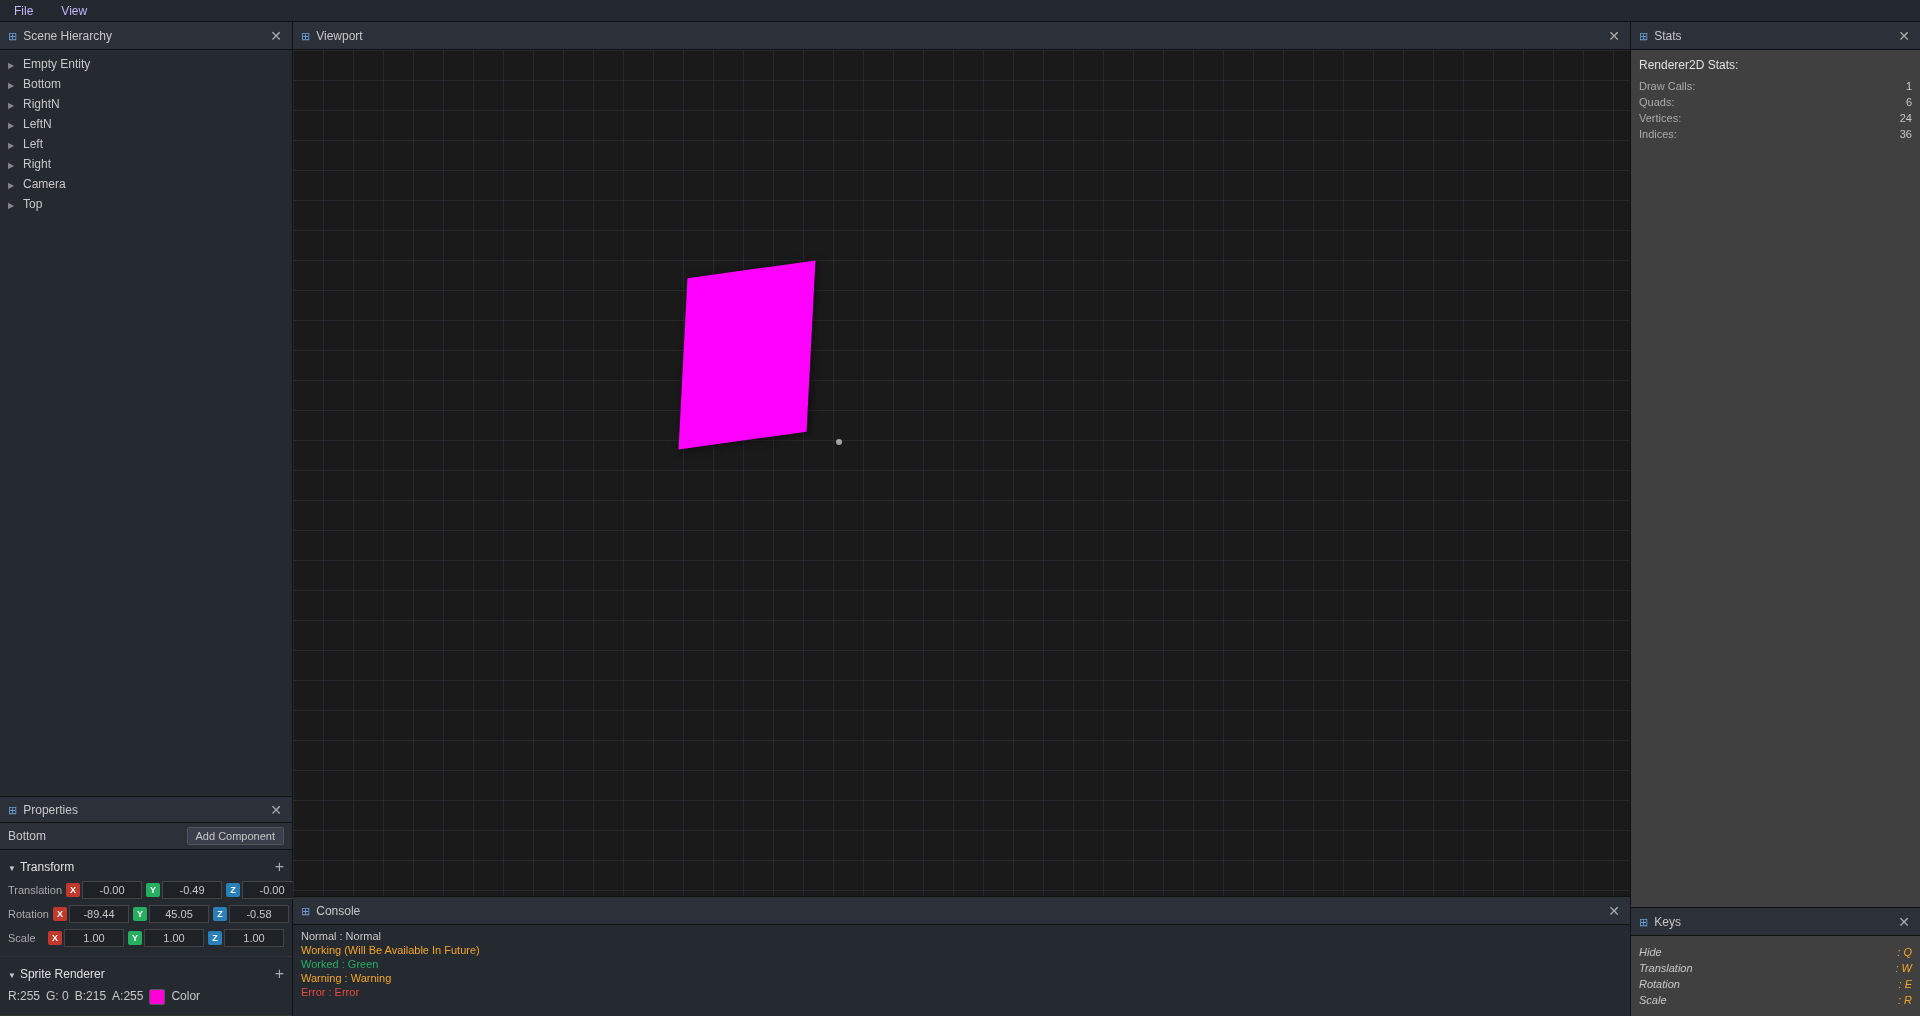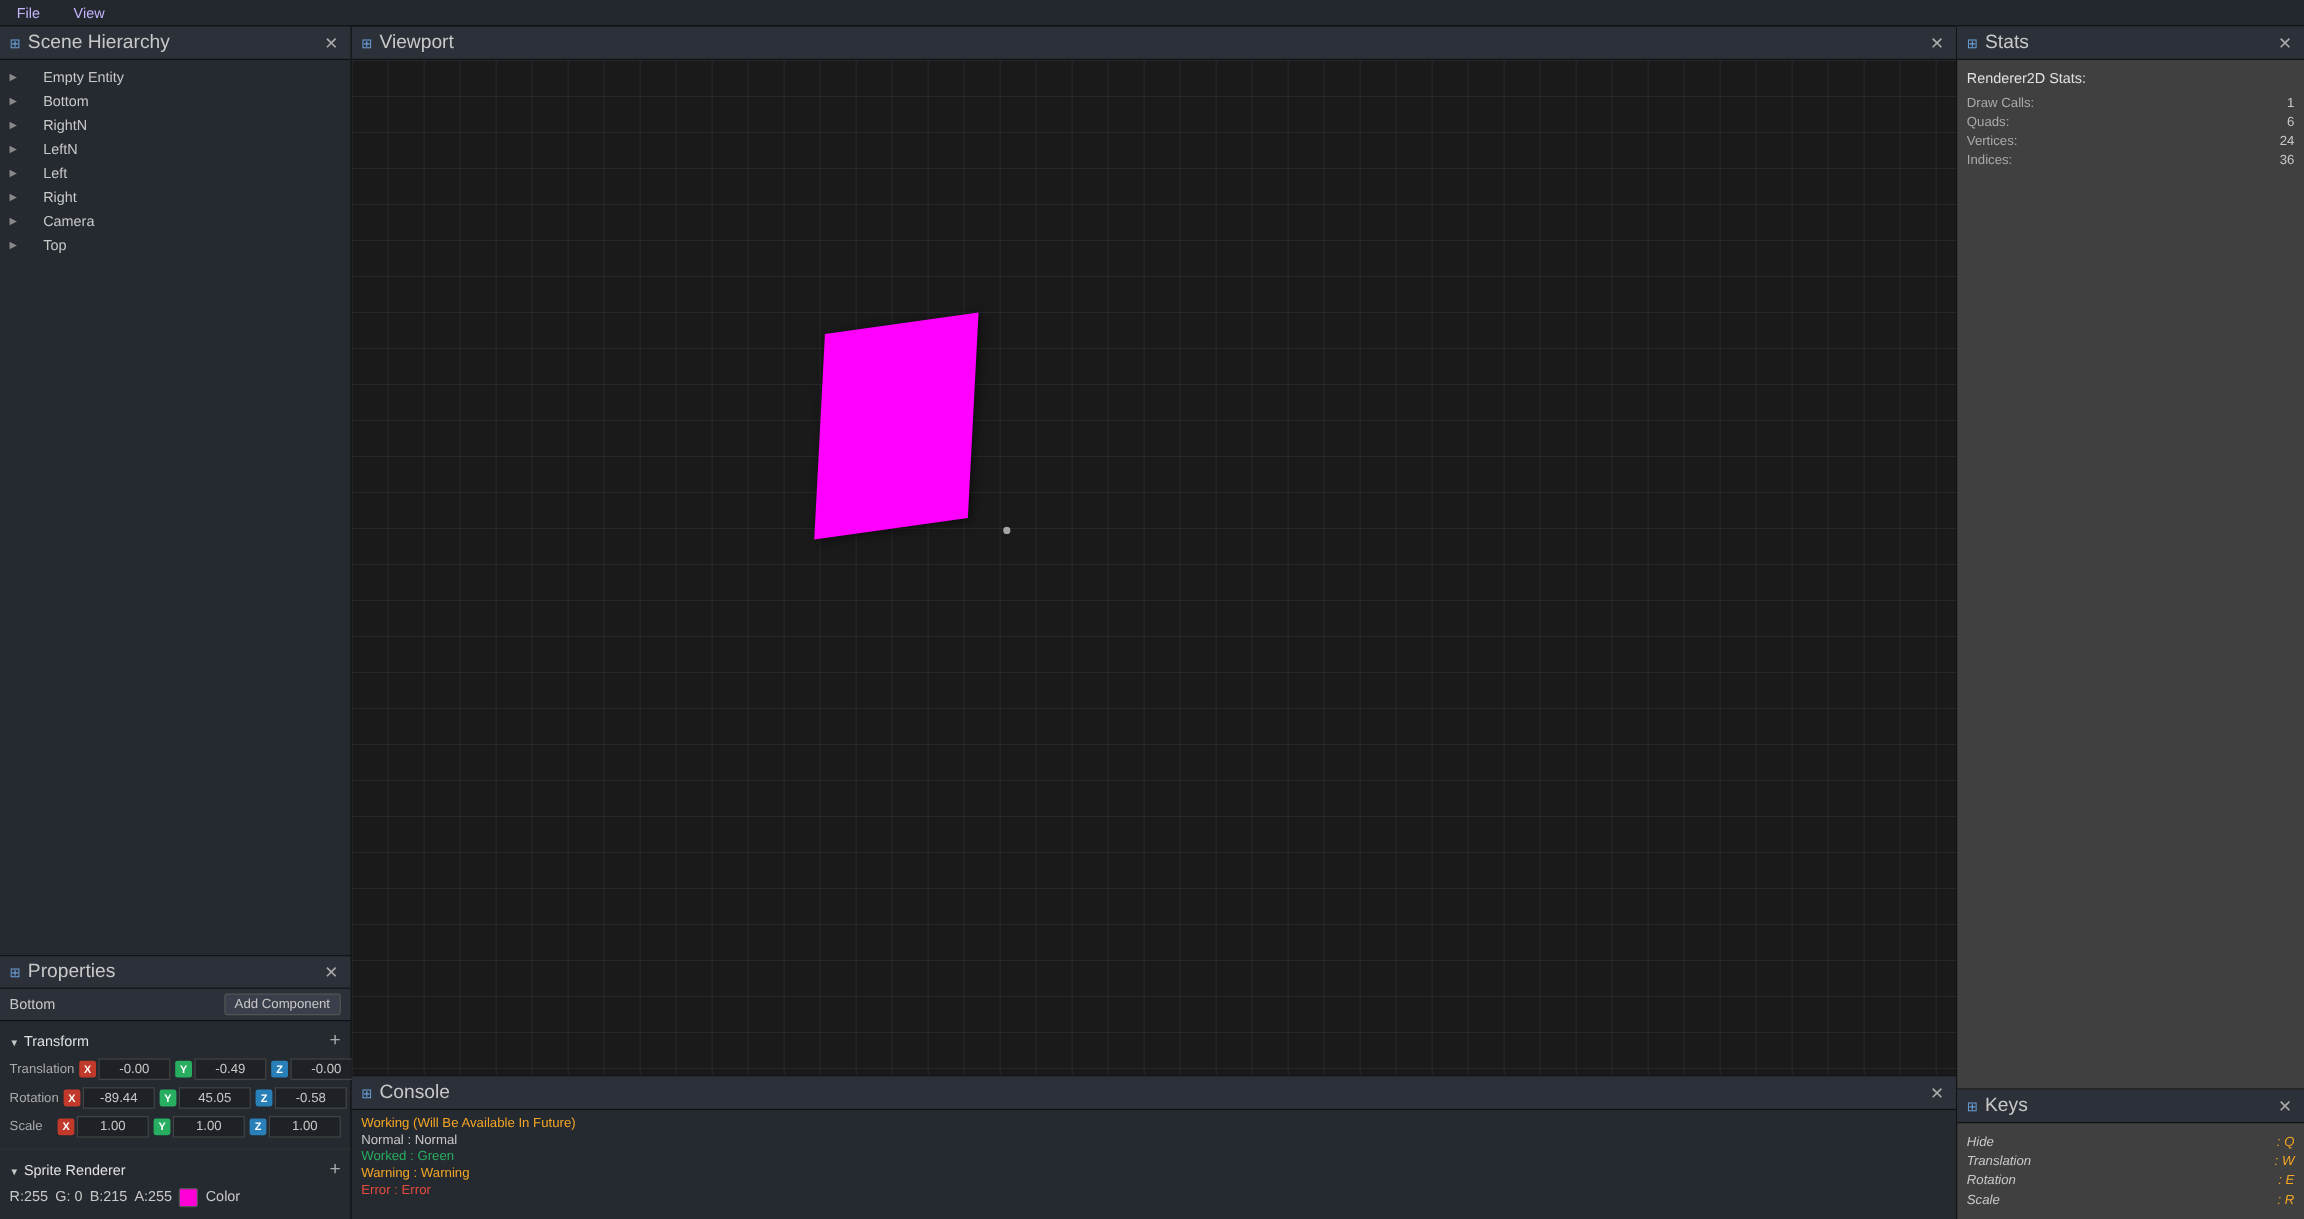--- a/index.html
+++ b/index.html
@@ -56,21 +56,21 @@
       display: flex;
       align-items: center;
       justify-content: space-between;
       border-bottom: 1px solid #111;
       height: 28px;
     }
     .panel-header-title {
       display: flex;
       align-items: center;
       gap: 6px;
-      font-size: 16px;
+      font-size: 12px;
       color: #c8c8c8;
     }
     .panel-close-btn {
       color: #888;
       cursor: pointer;
       font-size: 14px;
       background: none;
       border: none;
       color: #aaa;
       padding: 0 2px;
@@ -80,21 +80,21 @@
     .hierarchy-list {
       flex: 1;
       overflow-y: auto;
       padding: 4px 0;
     }
     .hierarchy-item {
       display: flex;
       align-items: center;
       padding: 3px 8px;
       cursor: pointer;
-      gap: 16px;
+      gap: 3px;
       color: #c8c8c8;
     }
     .hierarchy-arrow {
       width: 12px;
       color: #888;
       font-size: 10px;
     }
     .hierarchy-item-label { font-size: 12px; }
 
     
@@ -551,22 +551,22 @@
 
     <div class="console-panel">
       <div class="console-header">
         <div class="panel-header-title">
           <span class="widget-icon"></span>
           <span>Console</span>
         </div>
         <button class="panel-close-btn">✕</button>
       </div>
       <div class="console-content">
+        <div class="console-line normal">Normal : Normal</div>
         <div class="console-line working">Working (Will Be Available In Future)</div>
-        <div class="console-line normal">Normal : Normal</div>
         <div class="console-line worked">Worked : Green</div>
         <div class="console-line warning">Warning : Warning</div>
         <div class="console-line error">Error : Error</div>
       </div>
     </div>
 
   </div>
 
   <div class="panel-right">
 

